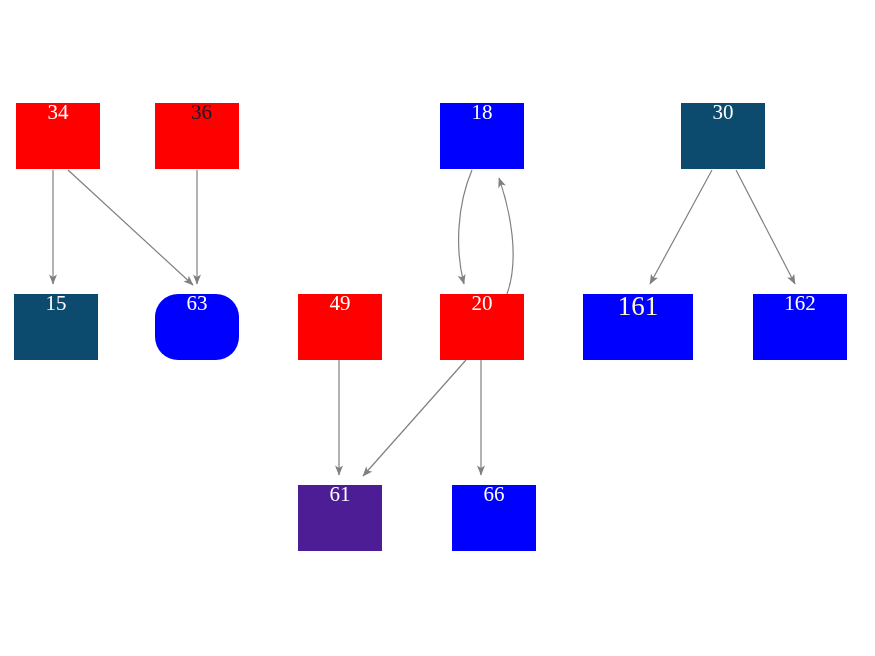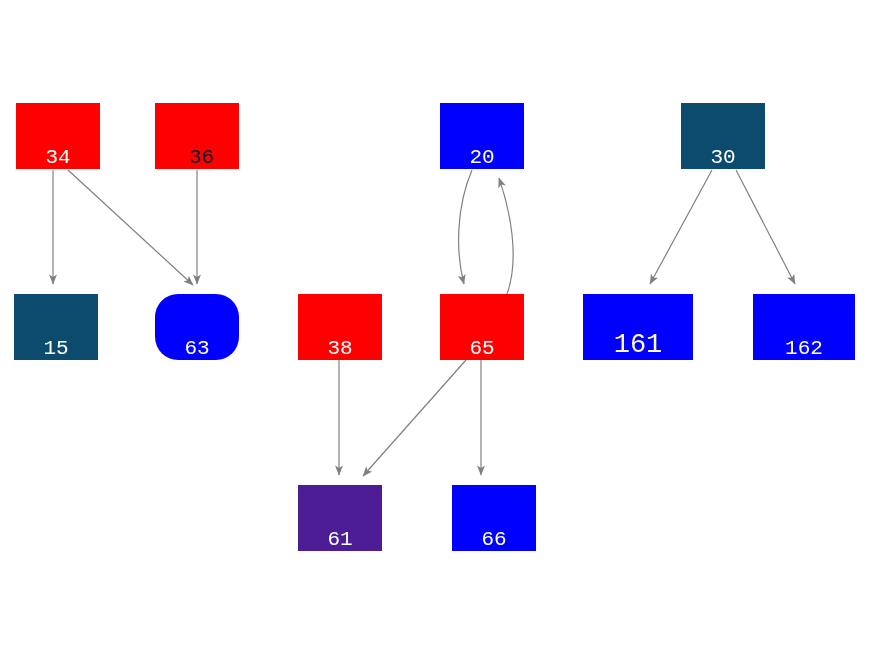--- a/index.html
+++ b/index.html
@@ -27,25 +27,25 @@
     position: absolute;
     left: 0;
     top: 0;
     width: 875px;
     height: 656px;
   }
   .node {
     position: absolute;
     box-sizing: border-box;
     display: flex;
-    align-items: flex-end;
+    align-items: flex-start;
     justify-content: center;
     color: #ffffff;
     font-size: 21px;
-    font-family: Liberation Mono, monospace;
+    font-family: Liberation Serif, serif;
     font-weight: normal;
     line-height: 1;
     letter-spacing: 0px;
     user-select: none;
   }
   .node-label {
     display: block;
     transform: translateY(-1px);
   }
 </style>
@@ -75,41 +75,41 @@
   </svg>
 
   <div id="node-layer">
       <div class="node" style="left: 16px; top: 103px; width: 84px; height: 66px; background: rgb(255, 0, 0); color: rgb(255, 255, 255); font-size: 21px;">
         <span class="node-label">34</span>
       </div>
       <div class="node" style="left: 155px; top: 103px; width: 84px; height: 66px; background: rgb(255, 0, 0); color: #0f172a; font-size: 21px; padding-left: 9px;">
         <span class="node-label">36</span>
       </div>
       <div class="node" style="left: 440px; top: 103px; width: 84px; height: 66px; background: rgb(0, 0, 255); color: rgb(255, 255, 255); font-size: 21px;">
-        <span class="node-label">20</span>
+        <span class="node-label">18</span>
       </div>
       <div class="node" style="left: 681px; top: 103px; width: 84px; height: 66px; background: #0c4a6e; color: rgb(255, 255, 255); font-size: 21px;">
         <span class="node-label">30</span>
       </div>
       <div class="node" style="left: 14px; top: 294px; width: 84px; height: 66px; background: #0c4a6e; color: rgb(255, 255, 255); font-size: 21px;">
         <span class="node-label">15</span>
       </div>
       <div class="node" style="left: 155px; top: 294px; width: 84px; height: 66px; background: rgb(0, 0, 255); color: rgb(255, 255, 255); font-size: 21px; border-radius: 23px;">
         <span class="node-label">63</span>
       </div>
       <div class="node" style="left: 298px; top: 294px; width: 84px; height: 66px; background: rgb(255, 0, 0); color: rgb(255, 255, 255); font-size: 21px;">
-        <span class="node-label">38</span>
+        <span class="node-label">49</span>
       </div>
       <div class="node" style="left: 440px; top: 294px; width: 84px; height: 66px; background: rgb(255, 0, 0); color: rgb(255, 255, 255); font-size: 21px;">
-        <span class="node-label">65</span>
+        <span class="node-label">20</span>
       </div>
       <div class="node" style="left: 583px; top: 294px; width: 110px; height: 66px; background: rgb(0, 0, 255); color: #fef9c3; font-size: 27px;">
         <span class="node-label">161</span>
       </div>
-      <div class="node" style="left: 753px; top: 294px; width: 102px; height: 66px; background: rgb(0, 0, 255); color: rgb(255, 255, 255); font-size: 21px;">
+      <div class="node" style="left: 753px; top: 294px; width: 94px; height: 66px; background: rgb(0, 0, 255); color: rgb(255, 255, 255); font-size: 21px;">
         <span class="node-label">162</span>
       </div>
       <div class="node" style="left: 298px; top: 485px; width: 84px; height: 66px; background: #4c1d95; color: rgb(255, 255, 255); font-size: 21px;">
         <span class="node-label">61</span>
       </div>
       <div class="node" style="left: 440px; top: 485px; width: 84px; height: 66px; background: rgb(0, 0, 255); color: rgb(255, 255, 255); font-size: 21px; margin-left: 12px;">
         <span class="node-label">66</span>
       </div>
     </div>
 

